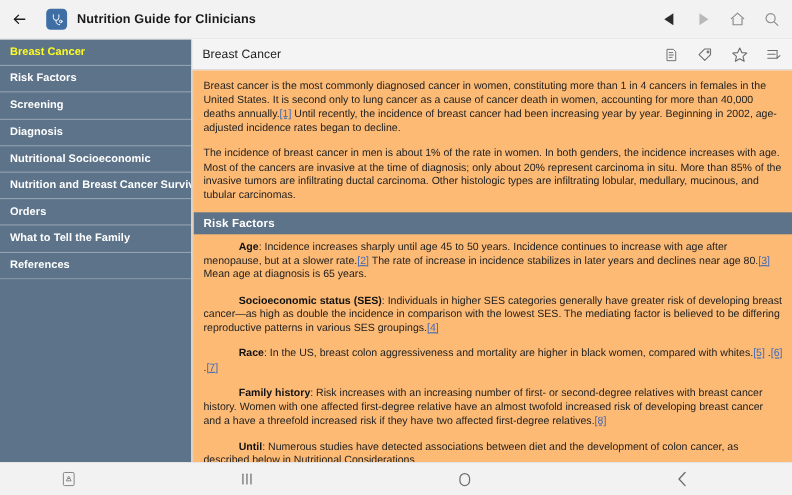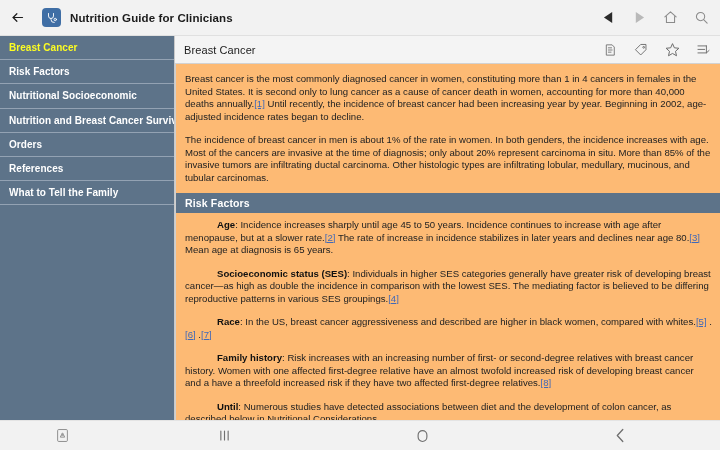--- a/index.html
+++ b/index.html
@@ -142,33 +142,39 @@
   <div class="body">
 
     <div class="sidebar">
       <div class="side-item active">
         <span>Breast Cancer</span>
       </div>
       <div class="side-item">
         <span>Risk Factors</span>
       </div>
       <div class="side-item">
+        <span>Screening</span>
+      </div>
+      <div class="side-item">
+        <span>Diagnosis</span>
+      </div>
+      <div class="side-item">
         <span>Nutritional Socioeconomic</span>
       </div>
       <div class="side-item">
         <span>Nutrition and Breast Cancer Survival</span>
       </div>
       <div class="side-item">
         <span>Orders</span>
       </div>
       <div class="side-item">
+        <span>What to Tell the Family</span>
+      </div>
+      <div class="side-item">
         <span>References</span>
-      </div>
-      <div class="side-item">
-        <span>What to Tell the Family</span>
       </div>
       <div class="sidebar-filler"></div>
     </div>
 
     <div class="content-col">
 
       <div class="doc-head">
         <div class="doc-title">Breast Cancer</div>
         <div class="doc-head-icons">
           <div class="dh-icon">
@@ -207,21 +213,21 @@
           <p class="para first"><span>Breast cancer is the most commonly diagnosed cancer in women, constituting more than 1 in 4 cancers in females in the United States. It is second only to lung cancer as a cause of cancer death in women, accounting for more than 40,000 deaths annually.</span><span class="ref">[1]</span><span> Until recently, the incidence of breast cancer had been increasing year by year. Beginning in 2002, age-adjusted incidence rates began to decline.</span></p>
 
           <p class="para"><span>The incidence of breast cancer in men is about 1% of the rate in women. In both genders, the incidence increases with age. Most of the cancers are invasive at the time of diagnosis; only about 20% represent carcinoma in situ. More than 85% of the invasive tumors are infiltrating ductal carcinoma. Other histologic types are infiltrating lobular, medullary, mucinous, and tubular carcinomas.</span></p>
 
           <div class="section-bar">Risk Factors</div>
 
           <p class="para"><span class="b">Age</span><span>: Incidence increases sharply until age 45 to 50 years. Incidence continues to increase with age after menopause, but at a slower rate.</span><span class="ref">[2]</span><span> The rate of increase in incidence stabilizes in later years and declines near age 80.</span><span class="ref">[3]</span><span> Mean age at diagnosis is 65 years.</span></p>
 
           <p class="para"><span class="b">Socioeconomic status (SES)</span><span>: Individuals in higher SES categories generally have greater risk of developing breast cancer—as high as double the incidence in comparison with the lowest SES. The mediating factor is believed to be differing reproductive patterns in various SES groupings.</span><span class="ref">[4]</span></p>
 
-          <p class="para"><span class="b">Race</span><span>: In the US, breast cancer aggressiveness and described are higher in black women, compared with whites.</span><span class="ref">[5]</span><span> .</span><span class="ref">[6]</span><span> .</span><span class="ref">[7]</span></p>
+          <p class="para"><span class="b">Race</span><span>: In the US, breast colon aggressiveness and mortality are higher in black women, compared with whites.</span><span class="ref">[5]</span><span> .</span><span class="ref">[6]</span><span> .</span><span class="ref">[7]</span></p>
 
           <p class="para"><span class="b">Family history</span><span>: Risk increases with an increasing number of first- or second-degree relatives with breast cancer history. Women with one affected first-degree relative have an almost twofold increased risk of developing breast cancer and a have a threefold increased risk if they have two affected first-degree relatives.</span><span class="ref">[8]</span></p>
 
           <p class="para"><span class="b">Until</span><span>: Numerous studies have detected associations between diet and the development of colon cancer, as described below in Nutritional Considerations.</span></p>
 
           <p class="para"></p>
 
         </div>
       </div>
     </div>

